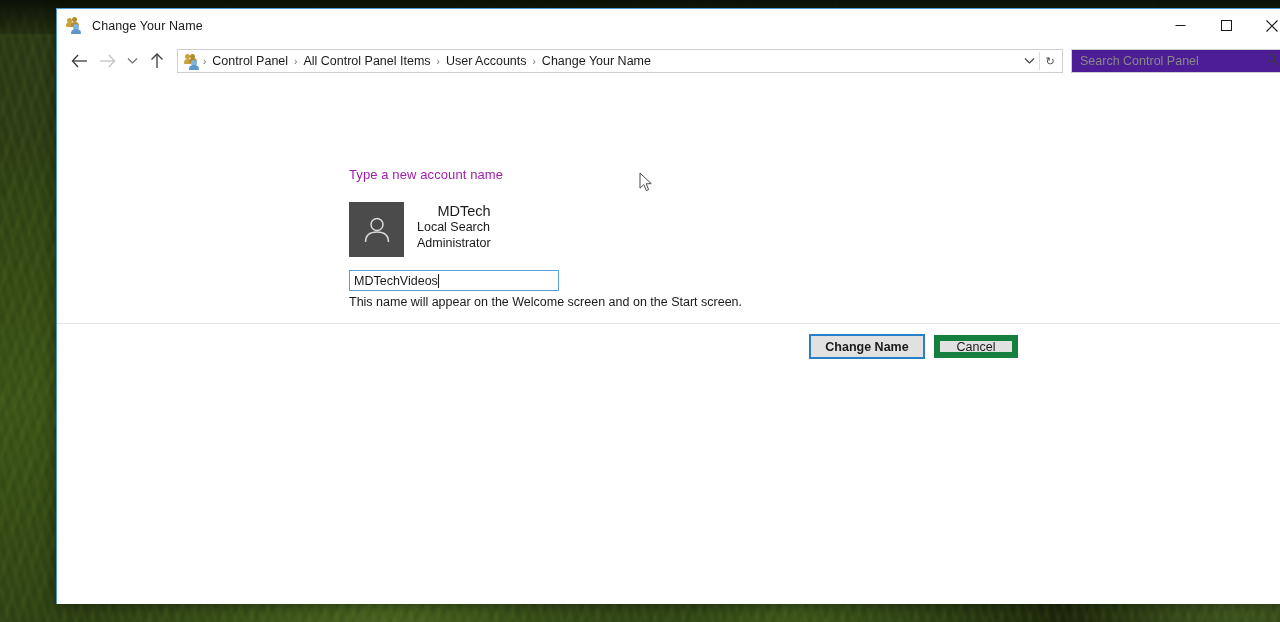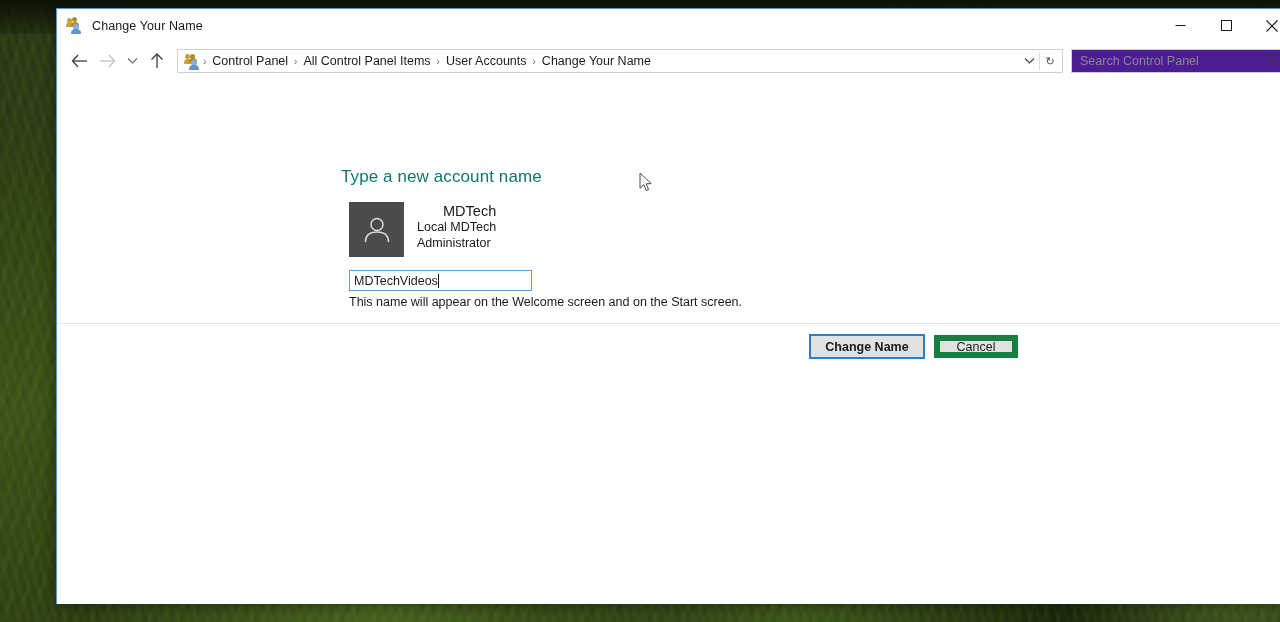--- a/index.html
+++ b/index.html
@@ -178,24 +178,24 @@
   }
 
   
   #content {
     position: relative;
     height: 524px;
     background: #ffffff;
   }
   #heading {
     position: absolute;
-    left: 284px;
+    left: 292px;
     top: 87px;
-    font-size: 17px;
-    color: #0f766e;
+    font-size: 13px;
+    color: #a21caf;
     letter-spacing: 0.1px;
   }
   #account {
     position: absolute;
     left: 292px;
     top: 122px;
     display: flex;
     align-items: flex-start;
   }
   #avatar {
@@ -216,21 +216,21 @@
   }
   #acctext .aline {
     font-size: 12.5px;
     color: #1a1a1a;
     line-height: 15.5px;
   }
   #nameinput {
     position: absolute;
     left: 292px;
     top: 190px;
-    width: 183px;
+    width: 210px;
     height: 21px;
     border: 1px solid #5ba0d8;
     box-shadow: inset 0 0 0 1px #ffffff;
     background: #ffffff;
     box-sizing: border-box;
     display: flex;
     align-items: center;
     padding: 0 4px;
   }
   #nameinput .val {
@@ -408,21 +408,21 @@
 
     <div id="account">
       <div id="avatar">
         <svg width="34" height="34" viewBox="0 0 34 34">
           <circle cx="17" cy="11.5" r="6" fill="none" stroke="#d8d8d8" stroke-width="1.5"></circle>
           <path d="M5.5 29 C5.5 21.5 11 19 17 19 C23 19 28.5 21.5 28.5 29" fill="none" stroke="#d8d8d8" stroke-width="1.5"></path>
         </svg>
       </div>
       <div id="acctext">
         <div class="aname">MDTech</div>
-        <div class="aline">Local MDTech</div>
+        <div class="aline">Local Search</div>
         <div class="aline">Administrator</div>
       </div>
     </div>
 
     <div id="nameinput">
       <span class="val">MDTechVideos</span>
       <span class="caret"></span>
     </div>
 
     <div id="helptext">This name will appear on the Welcome screen and on the Start screen.</div>

